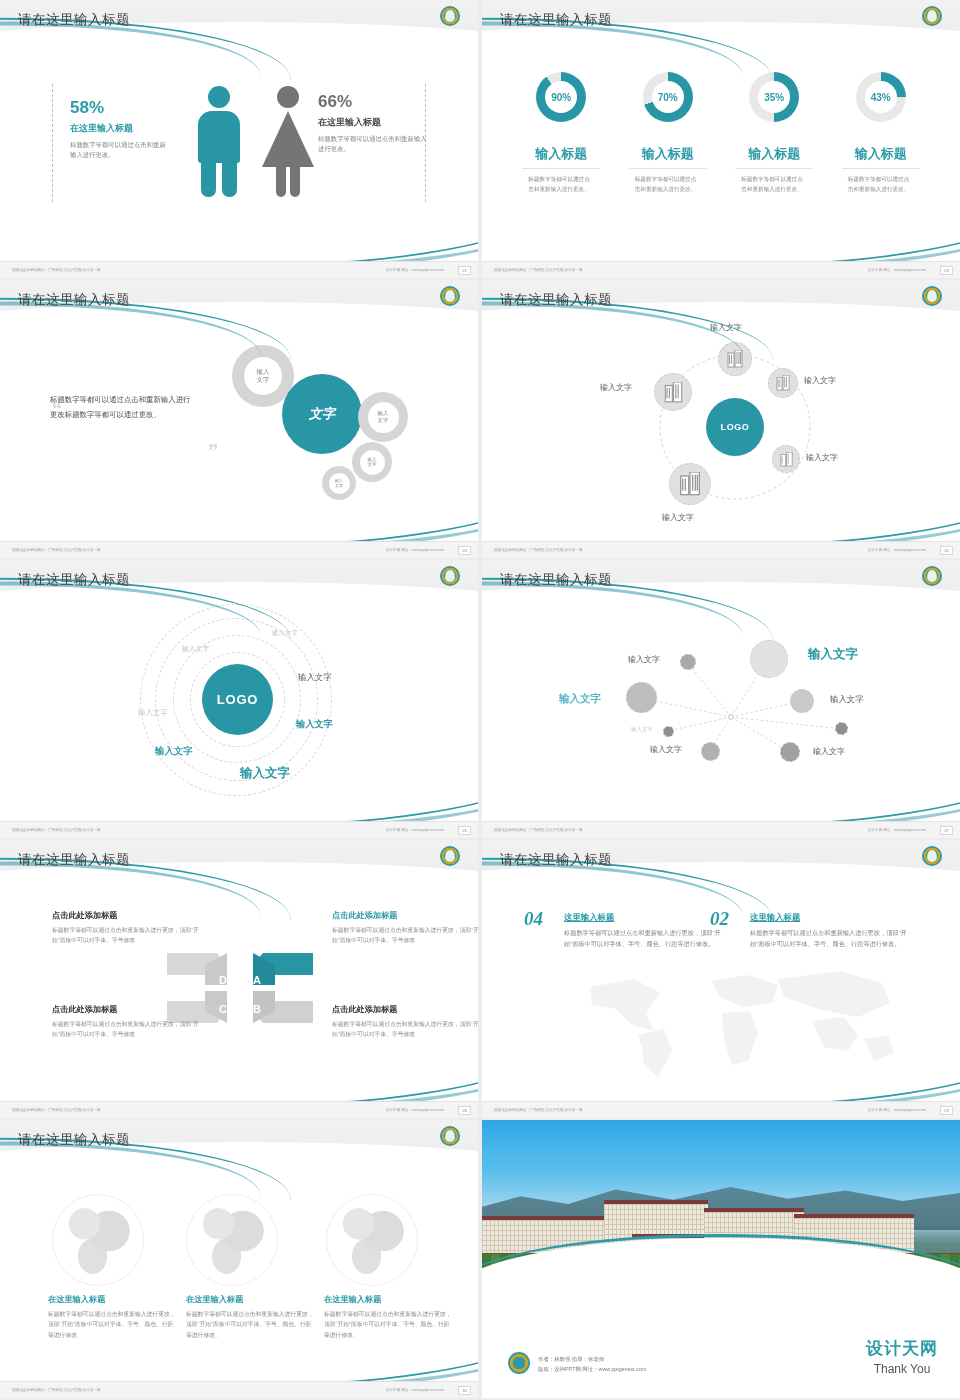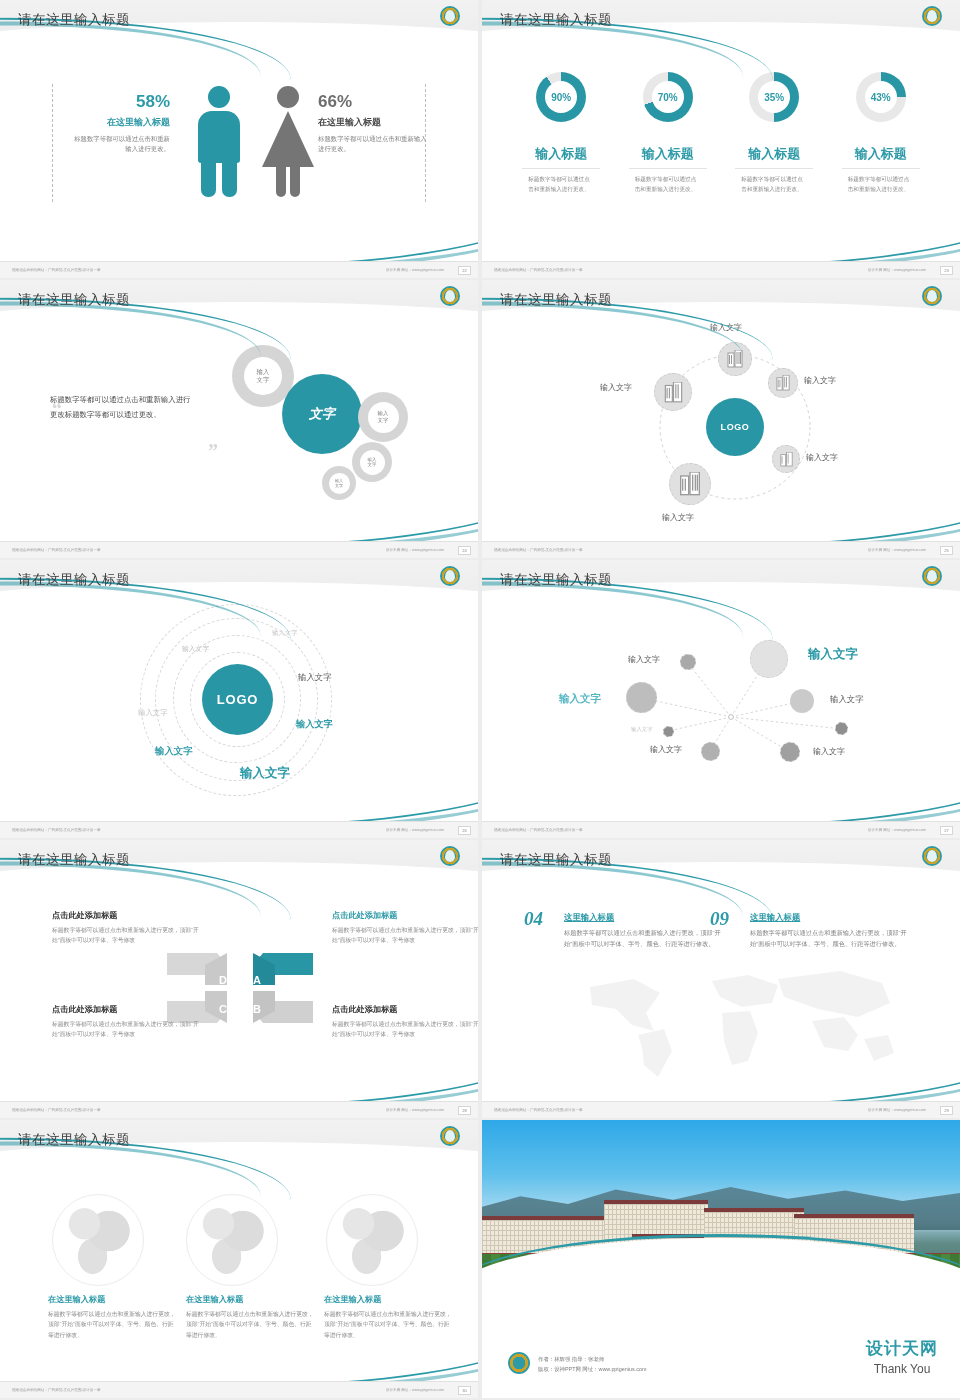--- a/index.html
+++ b/index.html
@@ -95,21 +95,21 @@
   .gray { color:#8e8e8e; }
   .body { position:absolute; inset:0; z-index:3; }
 
   
   .s1-wrap{ position:absolute; left:30px; top:70px; width:418px; height:150px; }
   .dashbox{ position:absolute; left:22px; top:14px; width:374px; height:118px;
             border:1px dashed #bdbdbd; border-top:none; border-bottom:none; }
   .pct{ font-size:17px; font-weight:bold; }
   .sub-t{ font-size:9px; font-weight:bold; margin-top:4px; }
   .desc{ font-size:6.4px; color:#7d7d7d; line-height:1.55; margin-top:5px; }
-  .col-l{ position:absolute; left:40px; top:22px; width:100px; text-align:right; }
+  .col-l{ position:absolute; left:40px; top:28px; width:100px; }
   .col-r{ position:absolute; left:288px; top:22px; width:110px; text-align:left; }
   .person{ position:absolute; top:16px; }
   .p-head{ width:22px;height:22px;border-radius:50%; margin:0 auto; }
   .p-male{ left:168px; }
   .p-female{ left:232px; }
   .m-body{ width:42px;height:52px;border-radius:14px 14px 3px 3px; margin-top:3px; position:relative;}
   .m-body::before,.m-body::after{content:"";position:absolute;bottom:-34px;width:15px;height:40px;border-radius:0 0 7px 7px;background:inherit;}
   .m-body::before{left:3px;} .m-body::after{right:3px;}
   .f-body{ width:0;height:0;border-left:26px solid transparent;border-right:26px solid transparent;border-bottom:56px solid #757575; margin-top:3px; position:relative;}
   .f-body::before{content:"";position:absolute;left:-12px;top:56px;width:10px;height:30px;background:#757575;border-radius:0 0 5px 5px;}
@@ -580,21 +580,21 @@
           <path d="M240 56 L272 52 L286 70 L276 86 L252 82 Z"></path>
           <path d="M292 74 L316 70 L322 88 L302 96 Z"></path>
         </g>
       </svg>
       <div class="numblk" style="left:42px;top:72px">
         <div class="n">04</div>
         <h4>这里输入标题</h4>
         <p>标题数字等都可以通过点击和重新输入进行更改，顶部“开始”面板中可以对字体、字号、颜色、行距等进行修改。</p>
       </div>
       <div class="numblk" style="left:228px;top:72px">
-        <div class="n">09</div>
+        <div class="n">02</div>
         <h4>这里输入标题</h4>
         <p>标题数字等都可以通过点击和重新输入进行更改，顶部“开始”面板中可以对字体、字号、颜色、行距等进行修改。</p>
       </div>
     </div>
     <div class="ftr">
       <div class="ftr-l">福建泥金商学院网站：广西师范-文化片范围-设计第一章</div>
       <div class="ftr-r">设计天网  网址：www.pptgenius.com</div>
       <div class="ftr-pg">29</div>
     </div>
   </div>

